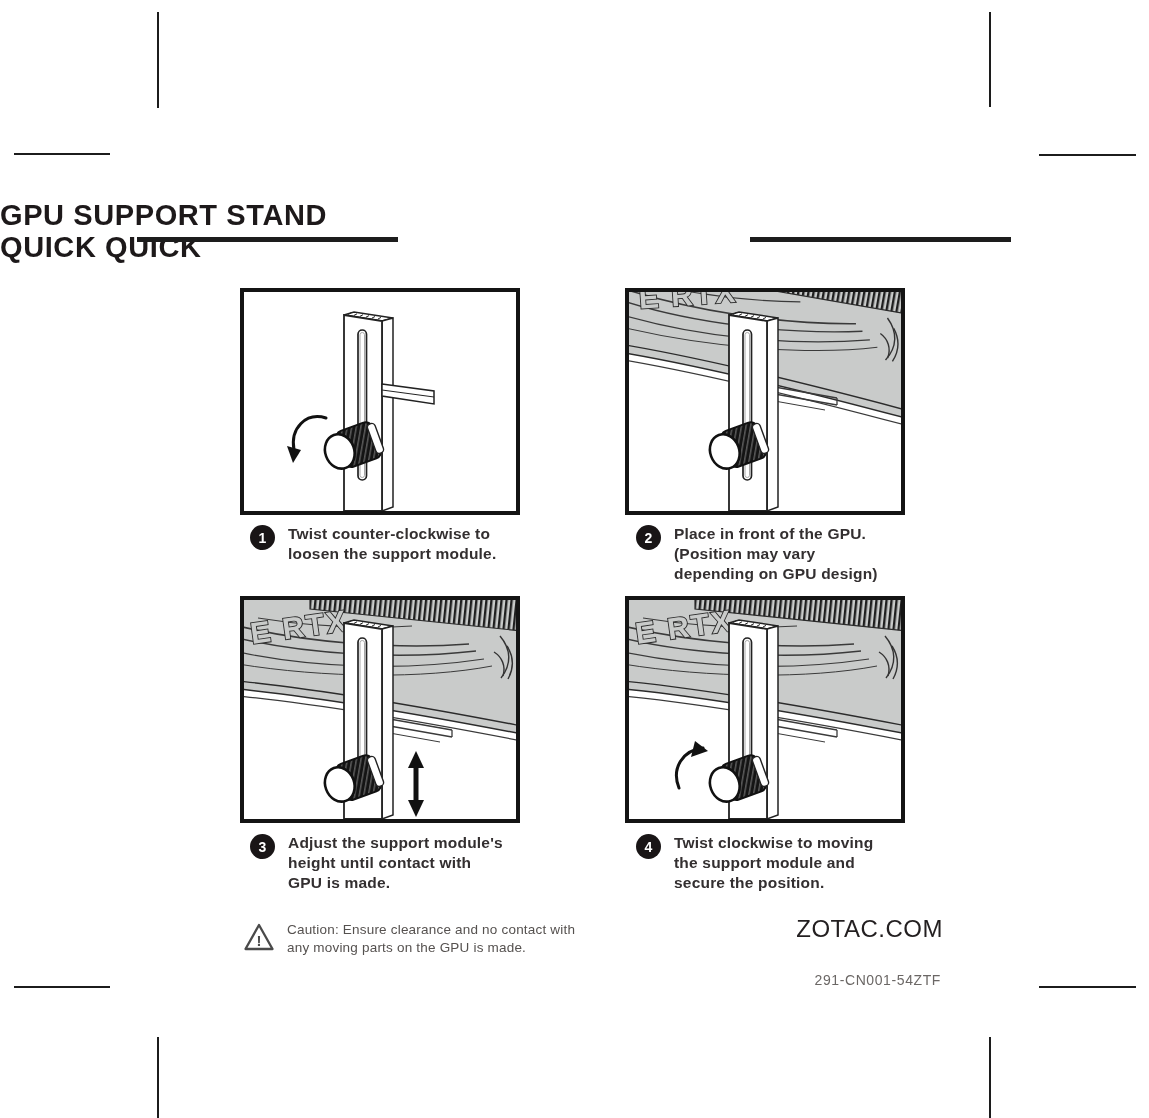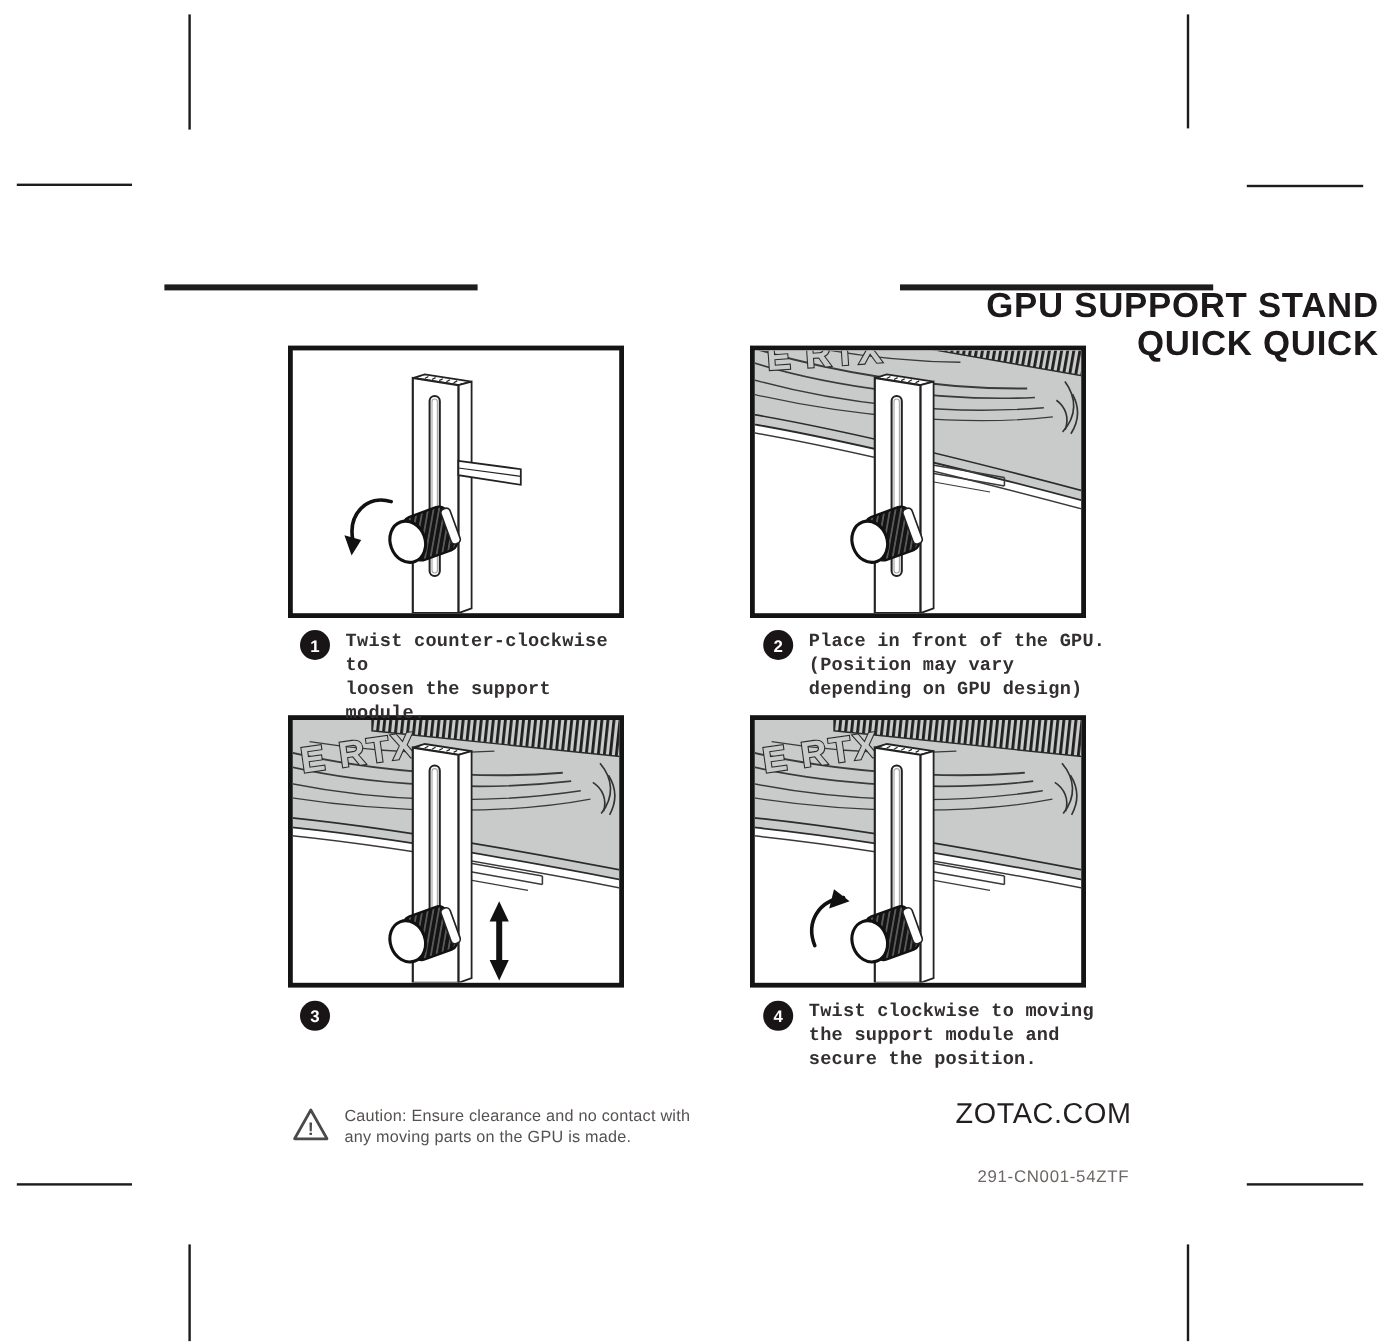--- a/index.html
+++ b/index.html
@@ -11,22 +11,22 @@
   .c-tl-v{left:157px;top:12px;width:2px;height:96px;}
   .c-tl-h{left:14px;top:153px;width:96px;height:2px;}
   .c-tr-v{left:989px;top:12px;width:2px;height:95px;}
   .c-tr-h{left:1039px;top:154px;width:97px;height:2px;}
   .c-bl-h{left:14px;top:986px;width:96px;height:2px;}
   .c-bl-v{left:157px;top:1037px;width:2px;height:81px;}
   .c-br-h{left:1039px;top:986px;width:97px;height:2px;}
   .c-br-v{left:989px;top:1037px;width:2px;height:81px;}
 
   .title{
-    position:absolute;left:0;top:199px;width:100%;text-align:right;
-    font-size:29px;line-height:32px;font-weight:800;letter-spacing:.6px;color:#1d191a;margin-top:40px;
+    position:absolute;left:0;top:199px;width:100%;text-align:left;
+    font-size:29px;line-height:32px;font-weight:800;letter-spacing:.6px;color:#1d191a;
   }
   .rule{position:absolute;top:237px;height:5px;background:#1d1d1d;}
   .rule-left{left:137px;width:261px;}
   .rule-right{left:750px;width:261px;}
 
   .panel{
     position:absolute;width:280px;height:227px;border:4px solid #141414;
     box-sizing:border-box;background:#fff;overflow:hidden;
   }
   .panel svg{display:block;width:100%;height:100%;}
@@ -36,21 +36,21 @@
   .p4{left:625px;top:596px;}
 
   .step{position:absolute;display:flex;gap:13px;align-items:flex-start;}
   .step-num{
     width:25px;height:25px;border-radius:50%;background:#191516;color:#fff;
     font-weight:700;font-size:14px;display:flex;align-items:center;justify-content:center;
     flex:0 0 25px;margin-top:1px;
   }
   .step-text{
     font-size:15.5px;line-height:20px;font-weight:700;color:#332f30;
-    white-space:pre-line;letter-spacing:.2px;font-family:Liberation Mono, monospace;
+    white-space:pre-line;letter-spacing:.2px;
   }
   .s1{left:250px;top:524px;width:280px;}
   .s2{left:636px;top:524px;width:290px;}
   .s3{left:250px;top:833px;width:280px;}
   .s4{left:636px;top:833px;width:290px;}
 
   .caution{position:absolute;left:243px;top:921px;display:flex;gap:12px;align-items:flex-start;}
   .caution-text{
     font-size:13.5px;line-height:17.5px;color:#55514f;white-space:pre-line;letter-spacing:.2px;margin-top:0;
   }
@@ -208,20 +208,23 @@
 loosen the support module.</div>
   </div>
   <div class="step s2">
     <div class="step-num">2</div>
     <div class="step-text">Place in front of the GPU.
 (Position may vary
 depending on GPU design)</div>
   </div>
   <div class="step s3">
     <div class="step-num">3</div>
+    <div class="step-text">Adjust the support module's
+height until contact with
+GPU is made.</div>
   </div>
   <div class="step s4">
     <div class="step-num">4</div>
     <div class="step-text">Twist clockwise to moving
 the support module and
 secure the position.</div>
   </div>
 
   <div class="caution">
     <svg width="32" height="34" viewBox="0 0 32 34">

